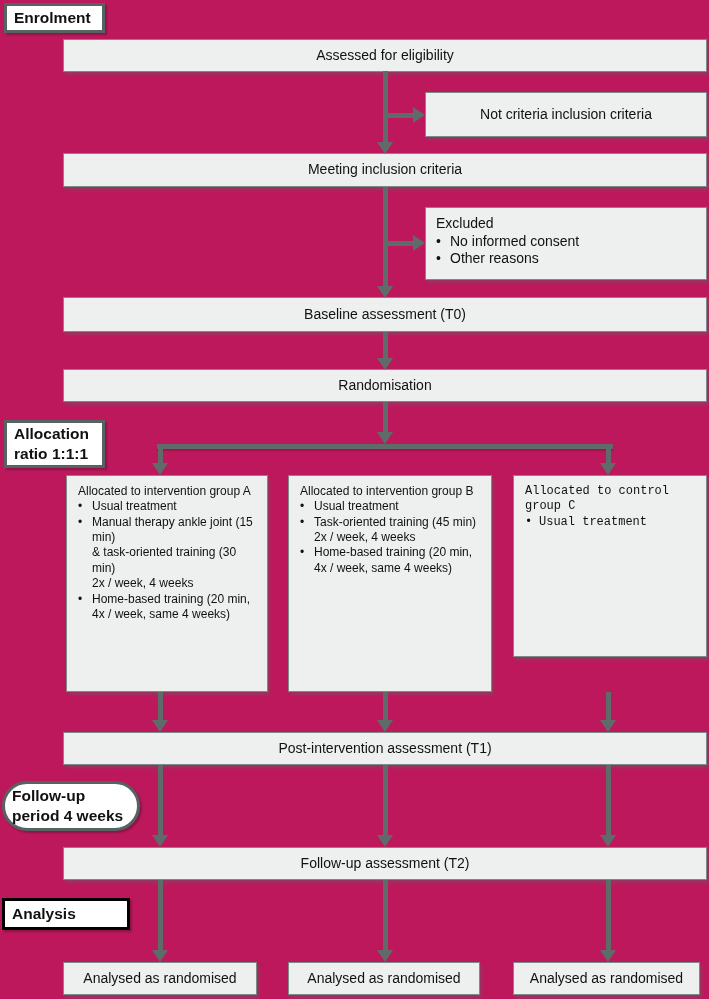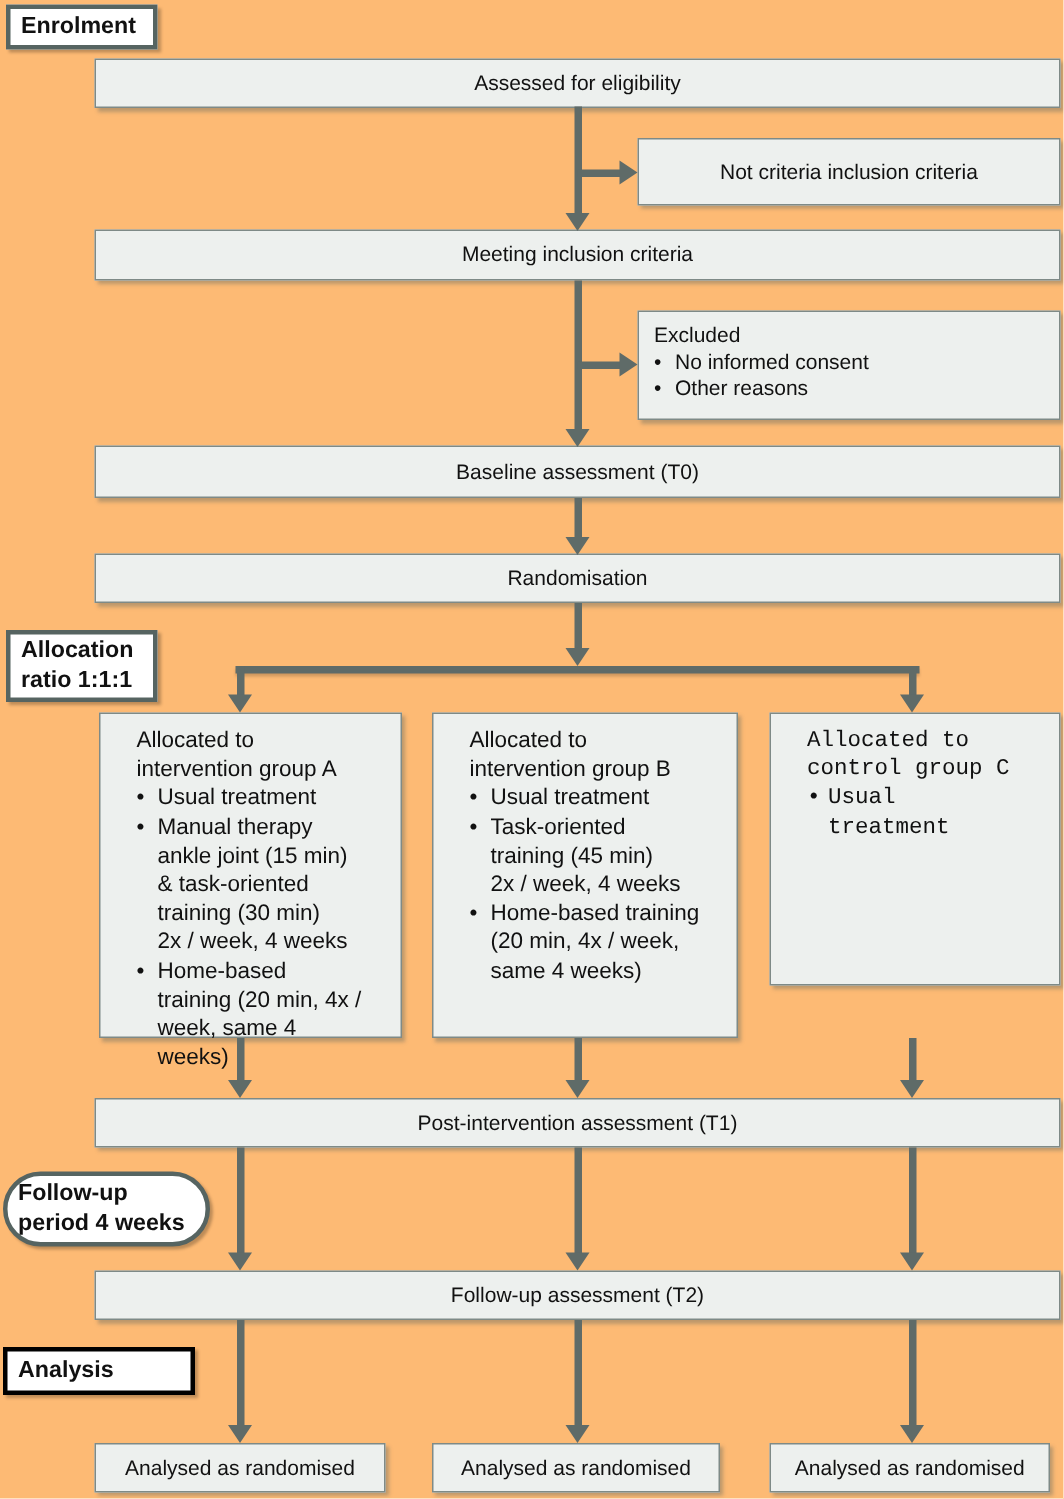--- a/index.html
+++ b/index.html
@@ -5,21 +5,21 @@
   :root{
     --box-fill:#edf0ee;
     --box-border:#7e8a87;
     --arrow:#5f6b68;
     --stage-border:#566461;
     --analysis-border:#000000;
     --text:#111111;
   }
   html,body{margin:0;padding:0;background:#ffffff;}
   .canvas{
-    position:relative;width:709px;height:999px;background:#fdba74;
+    position:relative;width:709px;height:999px;background:#be185d;
     font-family:"Liberation Sans","DejaVu Sans",sans-serif;color:var(--text);
     overflow:hidden;
   }
   
   .stage{
     position:absolute;box-sizing:border-box;background:#ffffff;
     border:3px solid var(--stage-border);
     font-weight:700;font-size:15.5px;line-height:1.32;
     padding:2px 7px;box-shadow:2px 2px 2px rgba(0,0,0,0.25);
     display:flex;flex-direction:column;justify-content:center;
@@ -27,21 +27,21 @@
   .stage.black{border-color:var(--analysis-border);}
   
   .box{
     position:absolute;box-sizing:border-box;background:var(--box-fill);
     border:1px solid var(--box-border);
     box-shadow:2px 2.5px 2.5px rgba(90,100,96,0.40);
     font-size:14px;line-height:1.25;
   }
   .box.center{display:flex;align-items:center;justify-content:center;text-align:center;}
   .box.left{padding:7px 10px;}
-  .group{font-size:15px;line-height:1.28;padding:8px 24px;}
+  .group{font-size:12px;line-height:1.28;padding:8px 11px;}
   .bullet{display:flex;}
   .dot{flex:0 0 14px;}
   .dot::before{content:"\2022";}
   .btxt{white-space:pre-line;}
   
   .vline{position:absolute;width:5px;background:var(--arrow);}
   .hline{position:absolute;height:5px;background:var(--arrow);}
   .head-down{position:absolute;width:0;height:0;
     border-left:8px solid transparent;border-right:8px solid transparent;
     border-top:12px solid var(--arrow);}

